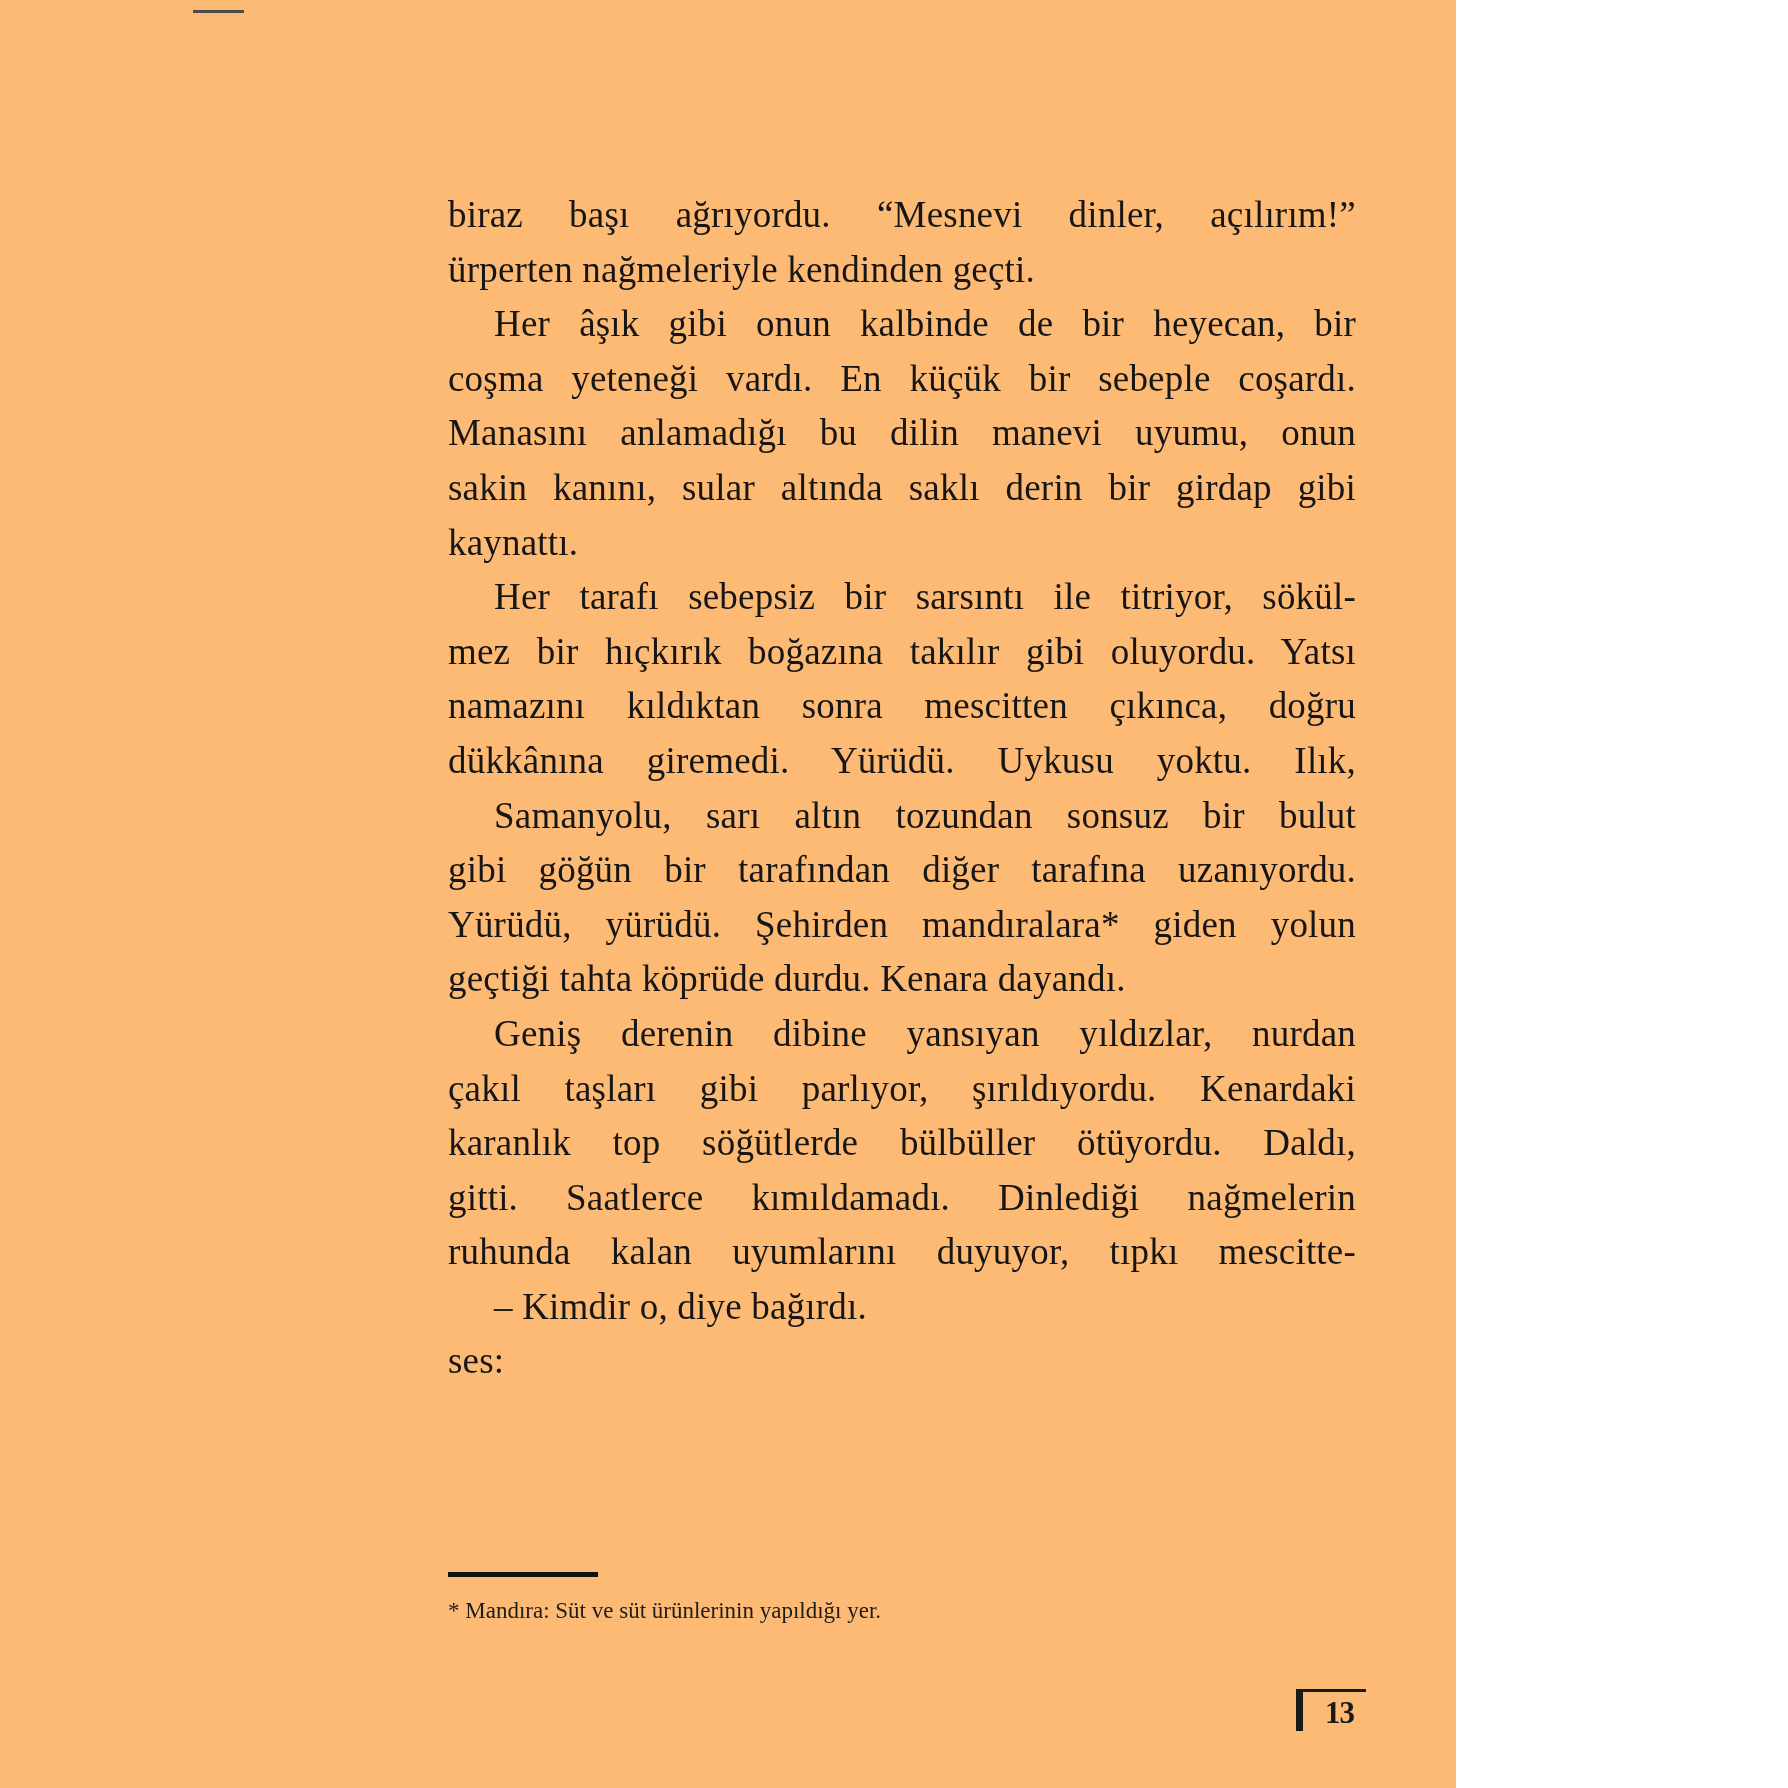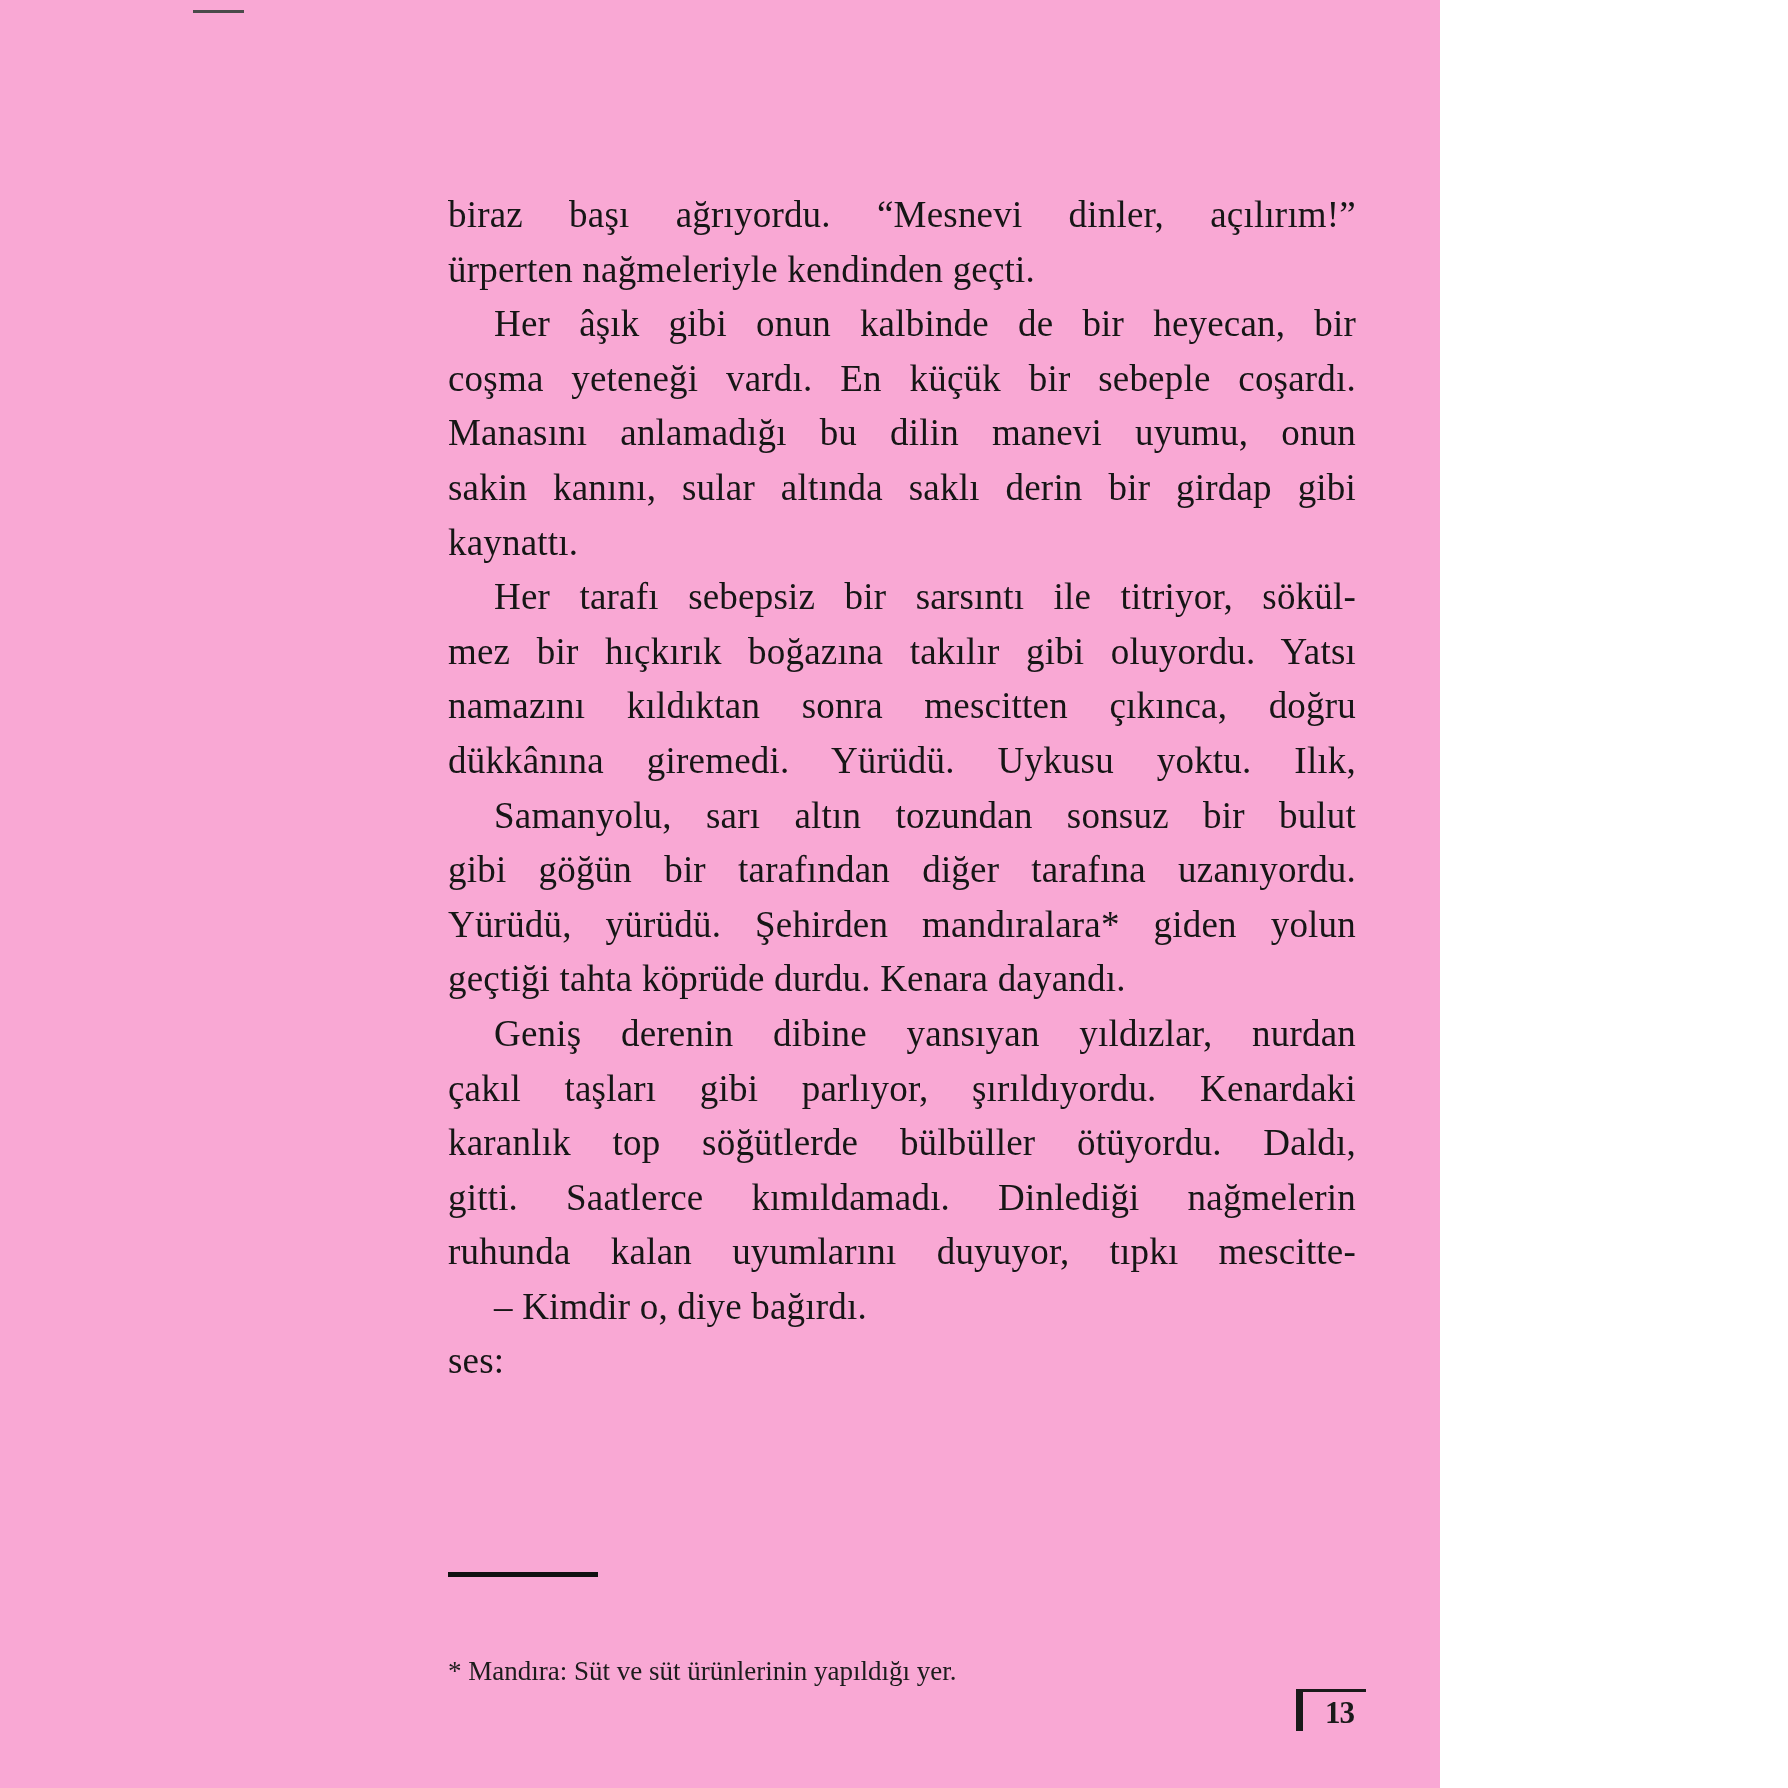--- a/index.html
+++ b/index.html
@@ -4,24 +4,25 @@
 <style>
   html, body {
     margin: 0;
     padding: 0;
     background: #ffffff;
   }
   .page {
     position: relative;
     width: 1440px;
     height: 1788px;
-    background: #f9a8d4;
+    background: #fdba74;
     font-family: "Liberation Serif", serif;
     color: #161616;
     overflow: hidden;
+    padding-left: 16px;
   }
   
   .crop-mark {
     position: absolute;
     height: 3px;
     width: 51px;
     background: #4a4a4a;
   }
   .crop-mark.left  { left: 193px; top: 10px; }
   .crop-mark.right { left: 1587px; top: 8px; }
@@ -49,23 +50,23 @@
     position: absolute;
     left: 448px;
     top: 1572px;
     width: 150px;
     height: 5px;
     background: #111111;
   }
   .footnote {
     position: absolute;
     left: 448px;
-    top: 1654px;
+    top: 1594px;
     width: 908px;
-    font-size: 27px;
+    font-size: 23px;
     line-height: 34px;
     color: #1c1c1c;
   }
 
   
   .pagenum {
     position: absolute;
     left: 1296px;
     top: 1689px;
     width: 70px;

